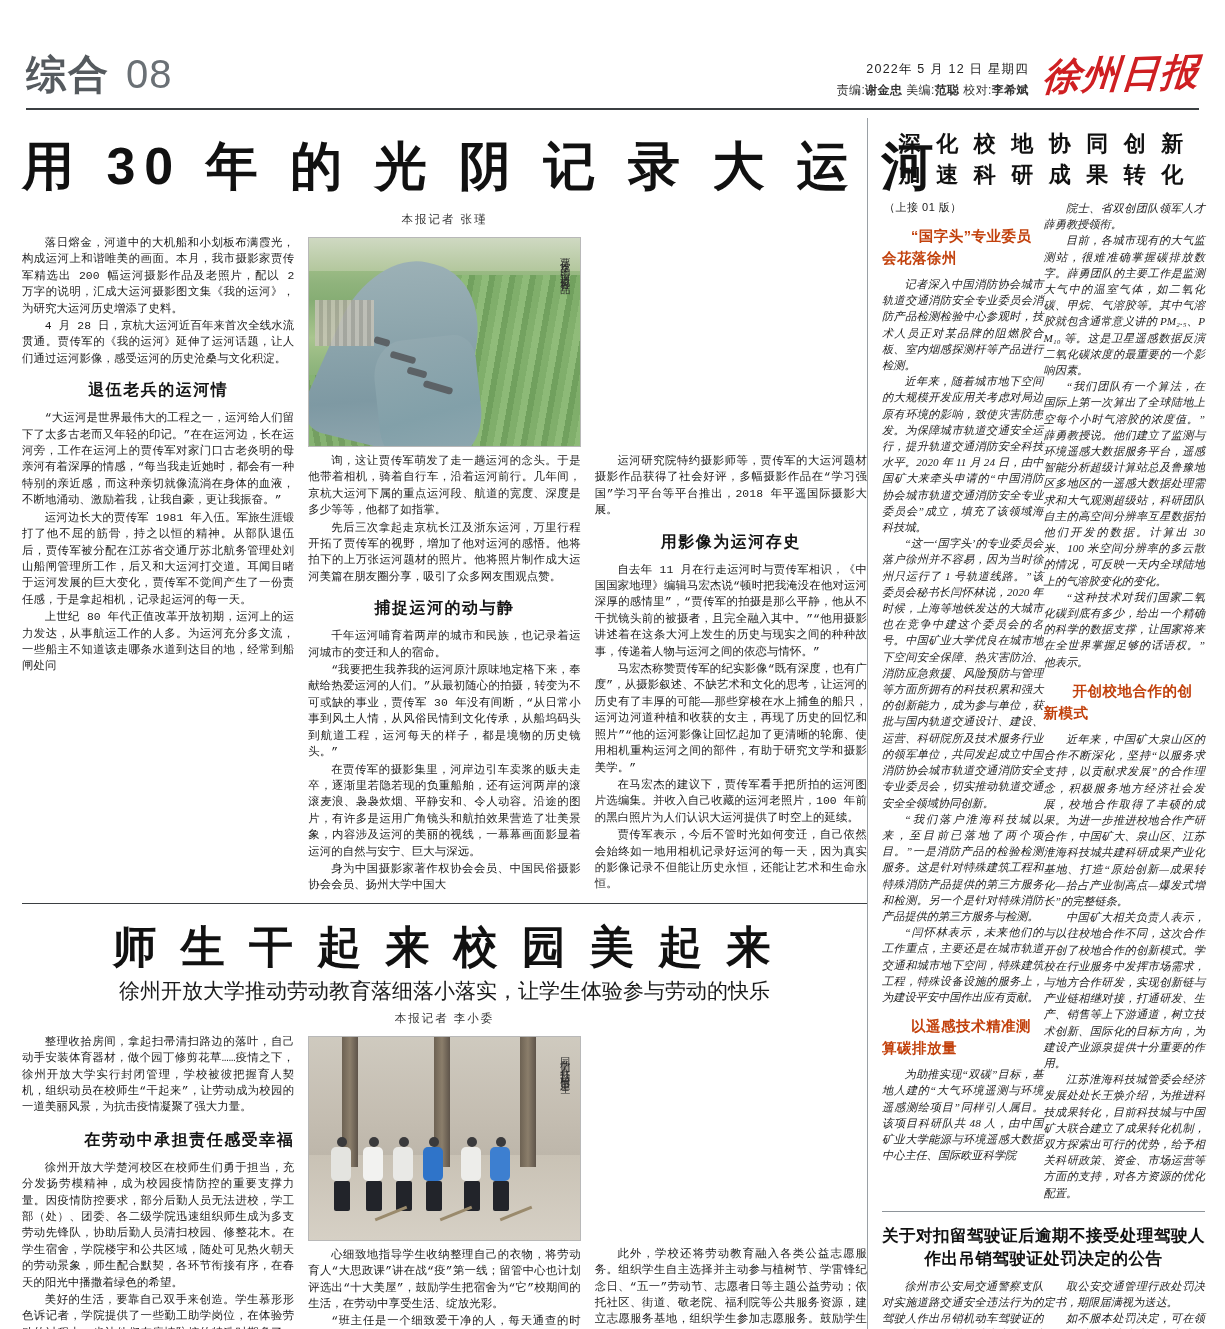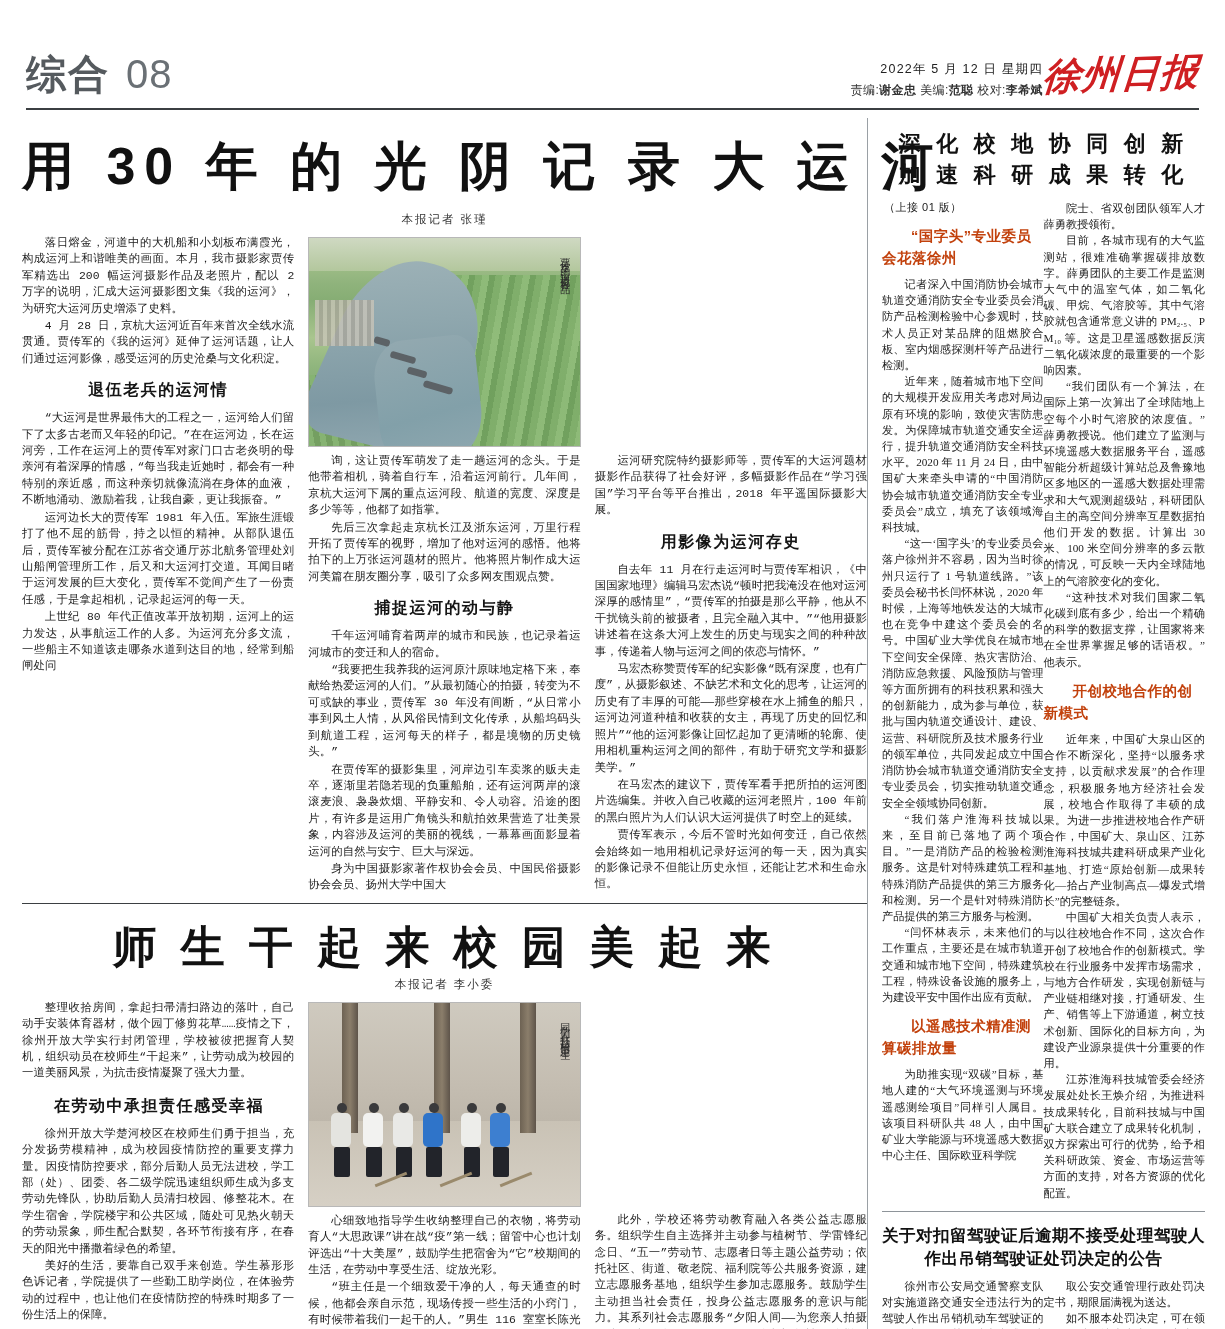--- a/index.html
+++ b/index.html
@@ -24,21 +24,21 @@
   }
   .folio { display: flex; align-items: baseline; gap: 16px; }
   .folio-section {
     font-family: "Liberation Sans", "DejaVu Sans", sans-serif;
     font-size: 40px; font-weight: 700; color: #555a5e; letter-spacing: 2px;
   }
   .folio-num {
     font-family: "Liberation Sans", "DejaVu Sans", sans-serif;
     font-size: 40px; font-weight: 400; color: #6a7075; letter-spacing: 1px;
   }
-  .masthead-right { display: flex; align-items: flex-end; gap: 0; }
+  .masthead-right { display: flex; align-items: flex-end; gap: 14px; }
   .masthead-meta { text-align: right; padding-bottom: 3px; }
   .mh-date {
     font-family: "Liberation Sans", "DejaVu Sans", sans-serif;
     font-size: 12.5px; color: #222; letter-spacing: 1.2px; margin-bottom: 4px;
   }
   .mh-credits {
     font-family: "Liberation Sans", "DejaVu Sans", sans-serif;
     font-size: 12px; color: #333; letter-spacing: .4px;
   }
   .mh-credits b { font-weight: 700; }
@@ -82,21 +82,21 @@
     font-family: Liberation Mono, monospace;
     font-size: 11.4px; line-height: 16.4px; text-align: justify;
     text-indent: 2em; margin: 0 0 1px 0; color: #1d1d1d;
     letter-spacing: .1px; word-break: break-all;
   }
   h3.subhead {
     font-family: "Liberation Sans", "DejaVu Sans", sans-serif;
     font-size: 16px; font-weight: 700; text-align: center;
     letter-spacing: 1.5px; margin: 13px 0 9px 0; color: #151515;
   }
-  h3.subhead.left-ind { text-align: left; text-indent: 2em; line-height: 22px; }
+  h3.subhead.left-ind { text-align: right; text-indent: 2em; line-height: 22px; }
 
   
   .photo-wrap { position: relative; margin: 2px 0 6px 0; }
   .photo {
     width: 100%; height: 210px; border: 1px solid #b8b8b8; position: relative;
     overflow: hidden;
     background:
       linear-gradient(180deg, #b9cfa0 0%, #9dbc86 14%, #8fb37c 22%, #86ad74 30%, #a9c58e 48%, #8fb57d 62%, #7fa96d 78%, #93b97f 100%);
   }
   .photo .sky {
@@ -193,21 +193,21 @@
   }
   .cols2 { display: grid; grid-template-columns: 1fr 1fr; column-gap: 0; }
   .side-sub {
     font-family: "Liberation Sans", "DejaVu Sans", sans-serif;
     font-size: 14.5px; font-weight: 700; line-height: 22px;
     text-indent: 2em; margin: 10px 0 7px 0; color: #c2410c; letter-spacing: .5px;
   }
   p.spara {
     font-family: "Liberation Serif", "DejaVu Serif", serif;
     font-size: 11.2px; line-height: 16.2px; text-align: justify;
-    text-indent: 2em; margin: 0; color: #1d1d1d; word-break: break-all;
+    text-indent: 2em; margin: 0; color: #1d1d1d; word-break: break-all; font-style: italic;
   }
   .hr-thin { border-top: 1px solid #8e9499; margin: 10px 0 6px 0; }
   .notice-title {
     font-family: "Liberation Serif", "DejaVu Serif", serif;
     font-size: 16.5px; font-weight: 700; text-align: center;
     line-height: 23px; letter-spacing: .5px; margin: 6px 0 8px 0; color: #111;
   }
 </style>
 </head>
 <body>
@@ -286,20 +286,21 @@
             <p class="para">在马宏杰的建议下，贾传军看手把所拍的运河图片选编集。并收入自己收藏的运河老照片，100 年前的黑白照片为人们认识大运河提供了时空上的延续。</p>
             <p class="para">贾传军表示，今后不管时光如何变迁，自己依然会始终如一地用相机记录好运河的每一天，因为真实的影像记录不但能让历史永恒，还能让艺术和生命永恒。</p>
           </div>
         </div>
       </div>
 
       <div class="rule-top" style="margin:8px 0 0 0;border-top:1.5px solid #3b3f42"></div>
 
       <div>
         <h1 class="headline-1" style="font-size:44px;letter-spacing:6px;margin:14px 0 0 0">师 生 干 起 来     校 园 美 起 来</h1>
+        <div style="text-align:center;font-size:21px;letter-spacing:0px;margin-bottom:6px;font-family:'Liberation Serif',serif;">徐州开放大学推动劳动教育落细落小落实，让学生体验参与劳动的快乐</div>
         <div class="byline">本报记者 李小委</div>
 
         <div class="cols3">
           <div class="col">
             <p class="para">整理收拾房间，拿起扫帚清扫路边的落叶，自己动手安装体育器材，做个园丁修剪花草……疫情之下，徐州开放大学实行封闭管理，学校被彼把握育人契机，组织动员在校师生“干起来”，让劳动成为校园的一道美丽风景，为抗击疫情凝聚了强大力量。</p>
             <h3 class="subhead left-ind">在劳动中承担责任感受幸福</h3>
             <p class="para">徐州开放大学楚河校区在校师生们勇于担当，充分发扬劳模精神，成为校园疫情防控的重要支撑力量。因疫情防控要求，部分后勤人员无法进校，学工部（处）、团委、各二级学院迅速组织师生成为多支劳动先锋队，协助后勤人员清扫校园、修整花木。在学生宿舍，学院楼宇和公共区域，随处可见热火朝天的劳动景象，师生配合默契，各环节衔接有序，在春天的阳光中播撒着绿色的希望。</p>
             <p class="para">美好的生活，要靠自己双手来创造。学生慕形形色诉记者，学院提供了一些勤工助学岗位，在体验劳动的过程中，也让他们在疫情防控的特殊时期多了一份生活上的保障。</p>
 
           </div>

